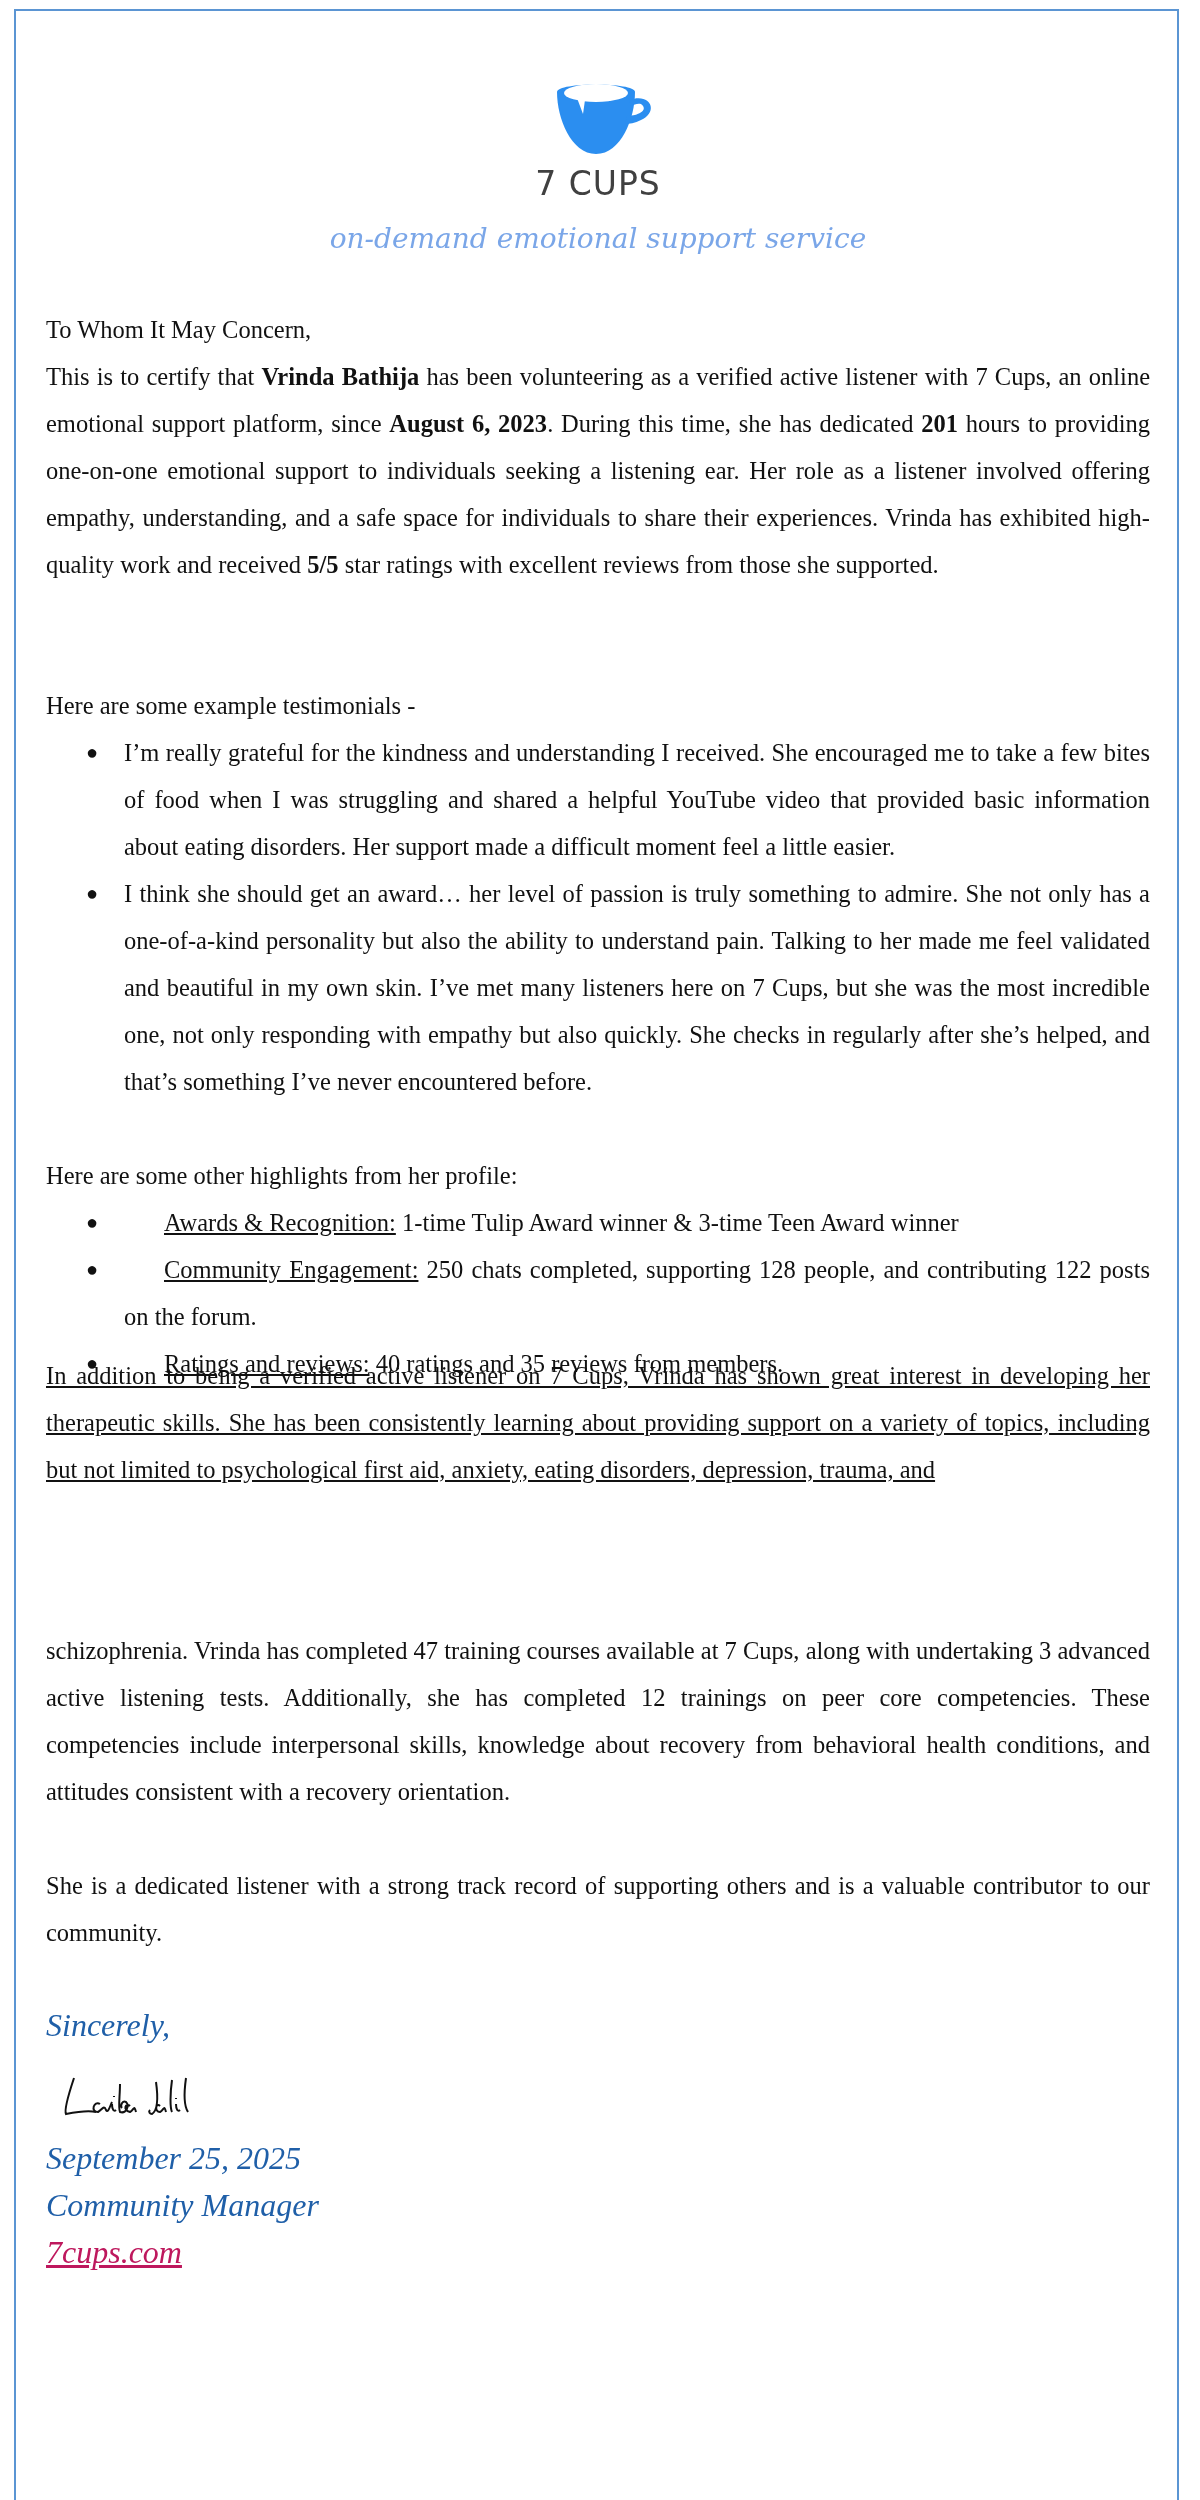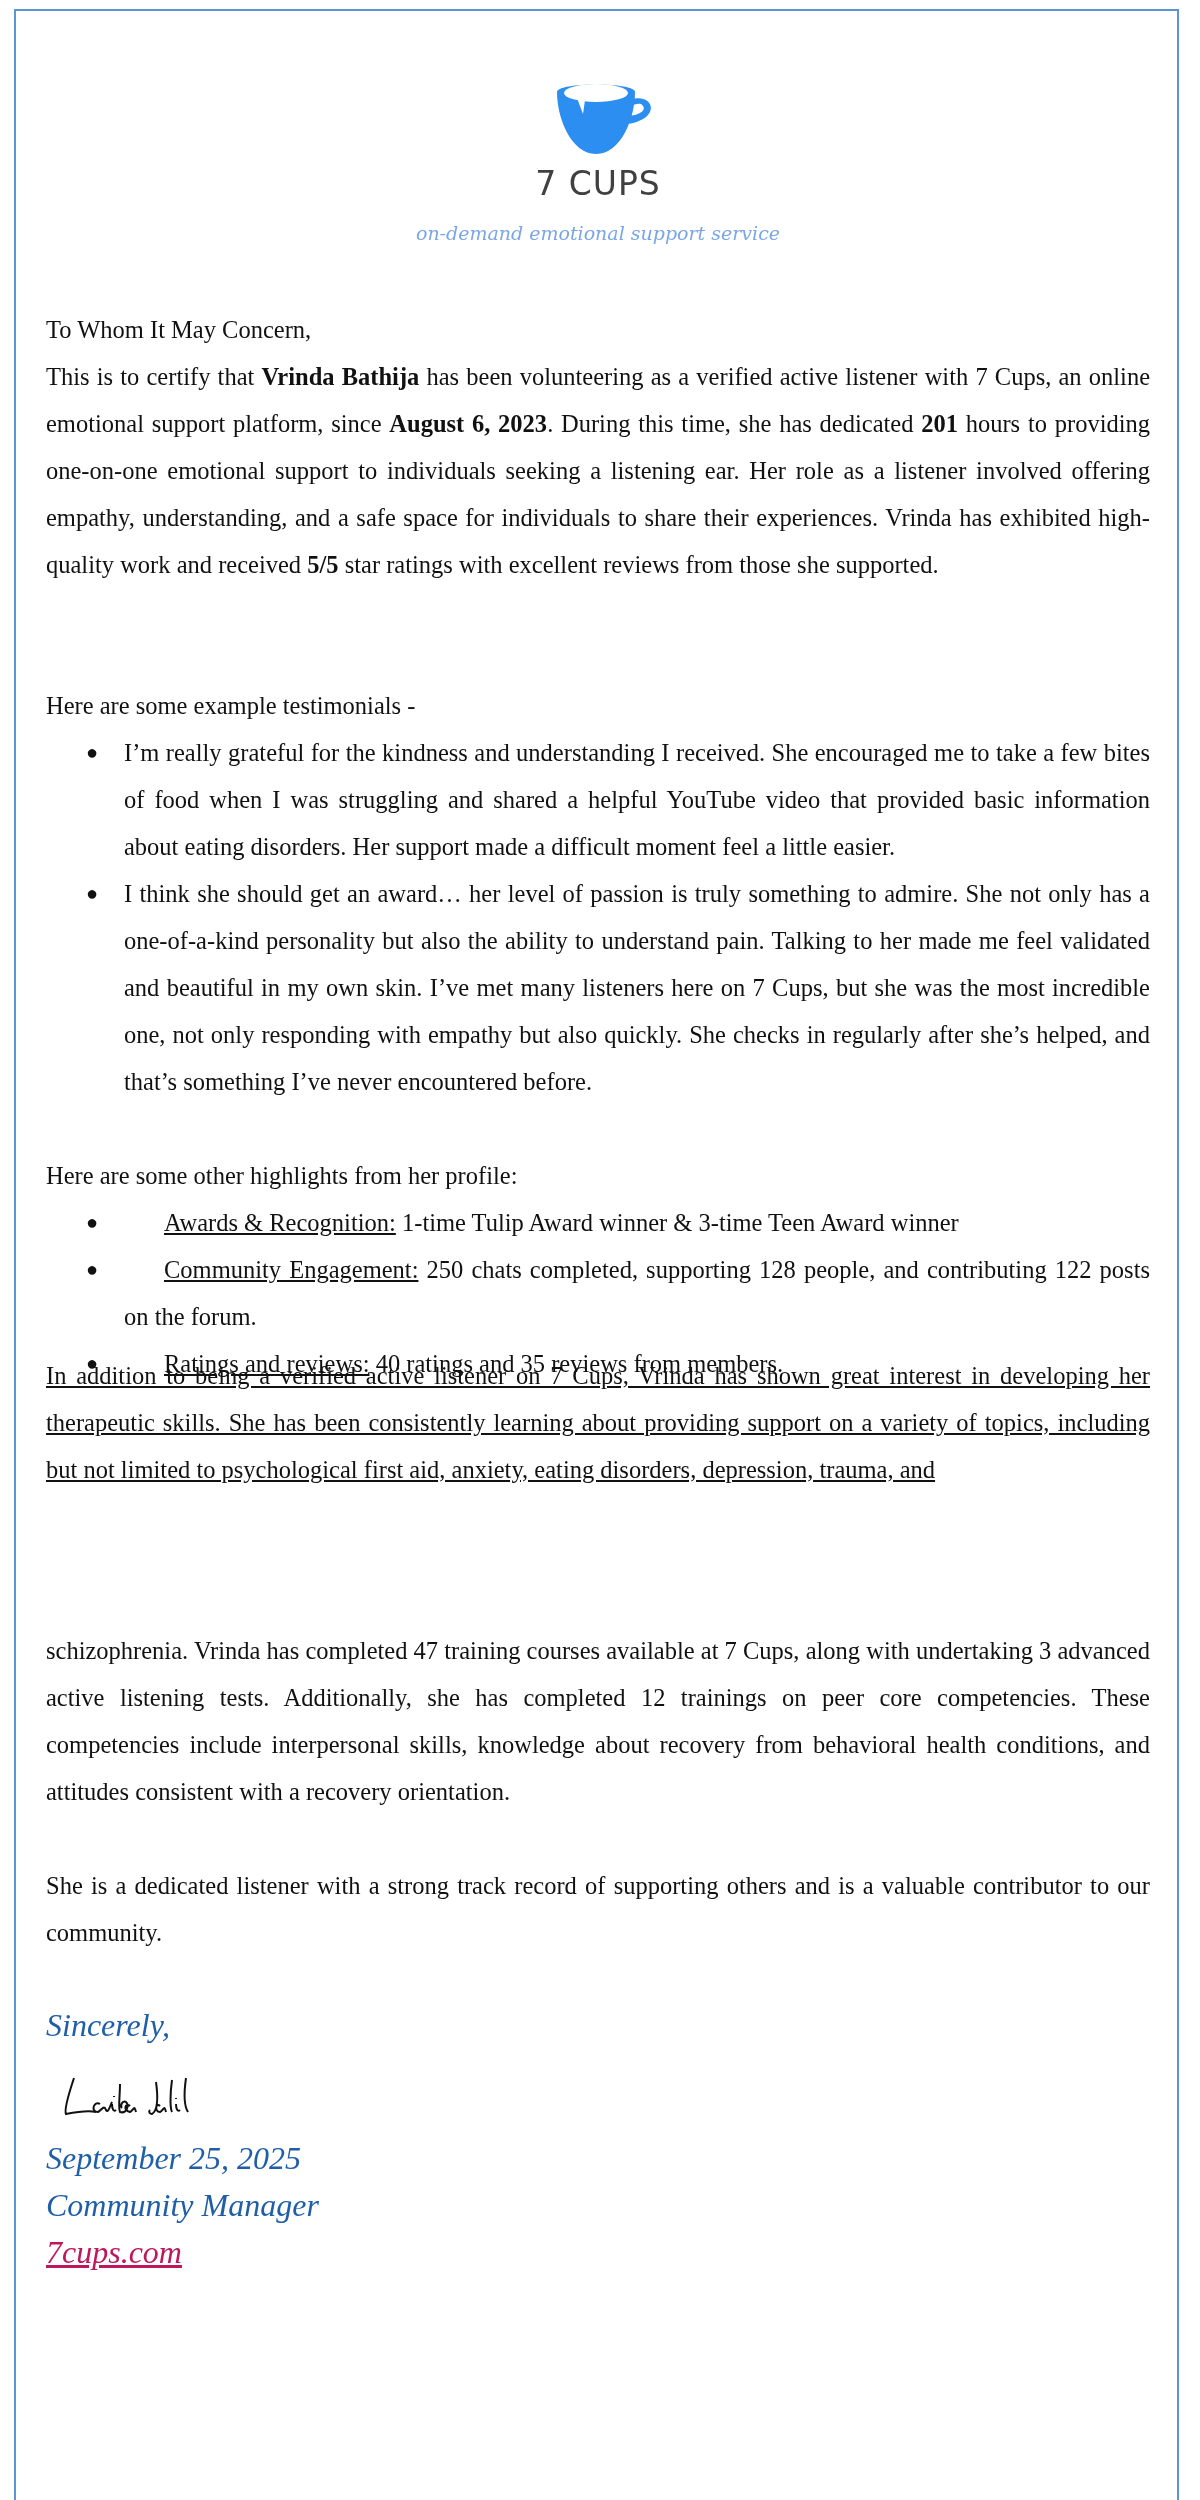--- a/index.html
+++ b/index.html
@@ -13,21 +13,21 @@
     position: absolute; left: 46px; top: 0; width: 1104px;
     font-family: "Liberation Serif", serif; font-size: 24.5px; color: #111;
   }
   .logo { position: absolute; left: 505px; top: 78px; width: 110px; height: 80px; }
   .brand {
     position: absolute; left: 0; width: 1104px; top: 164px; text-align: center;
     font-family: "DejaVu Sans", sans-serif; font-size: 33px; color: #404040; letter-spacing: 1px;
   }
   .tagline {
     position: absolute; left: 0; width: 1104px; top: 222px; text-align: center;
-    font-family: "DejaVu Serif", serif; font-style: italic; font-size: 19px; color: #7aa6e8;
+    font-family: "DejaVu Serif", serif; font-style: italic; font-size: 28px; color: #7aa6e8;
   }
   .p { position: absolute; left: 0; width: 1104px; line-height: 47px; text-align: justify; }
   .p b { font-weight: bold; margin-top: 24px; }
   ul.list { position: absolute; left: 0; width: 1104px; margin: 0; padding: 0; list-style: none; }
   ul.list li { position: relative; padding-left: 78px; line-height: 47px; text-align: justify; }
   ul.list li .bullet { position: absolute; left: 40px; top: 0; font-size: 20px; }
   .u { text-decoration: underline; margin-left: 40px; }
   .closing { position: absolute; left: 0; font-style: italic; color: #1f5fa8; font-size: 32px; line-height: 47px; }
   .closing a { color: #be185d; text-decoration: underline; }
   .sig { position: absolute; left: 10px; top: 2066px; width: 160px; height: 60px; }

